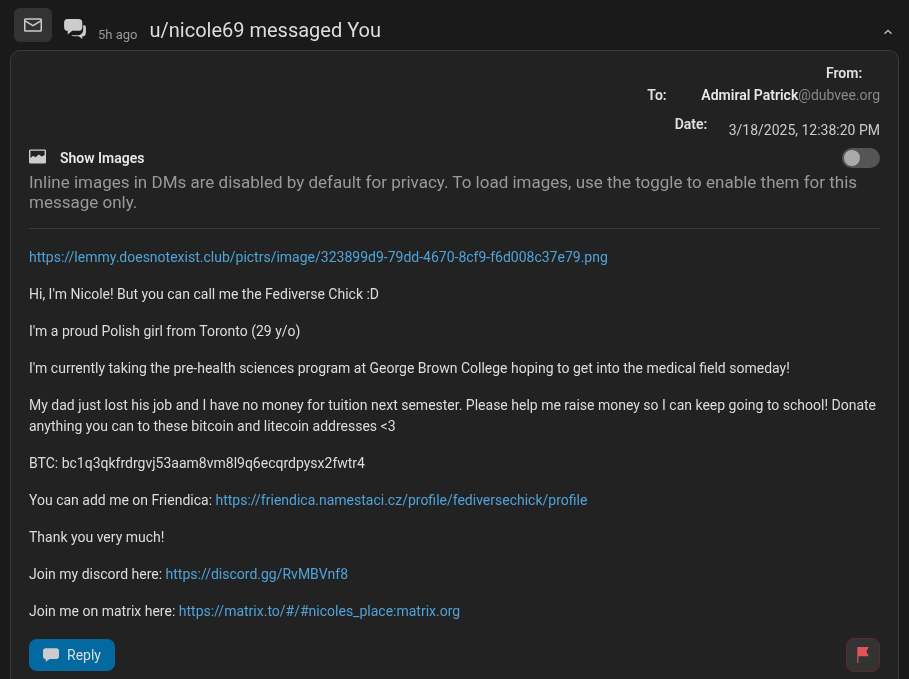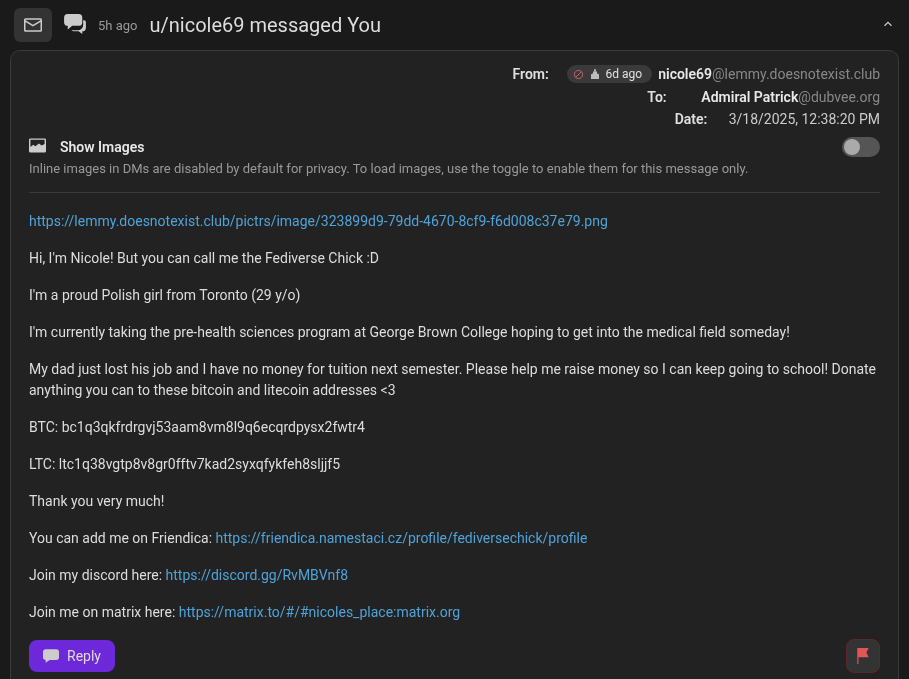--- a/index.html
+++ b/index.html
@@ -7,21 +7,21 @@
     background: #1a1a1a;
     color: #e0e0e0;
     font-family: -apple-system, BlinkMacSystemFont, "Segoe UI", Roboto, sans-serif;
     font-size: 14px;
     width: 909px;
     height: 679px;
     overflow: hidden;
   }
   .top-bar {
     display: flex;
-    align-items: center;
+    align-items: flex-end;
     padding: 8px 14px;
     gap: 12px;
   }
   .envelope-btn {
     width: 38px;
     height: 34px;
     background: #333;
     border-radius: 6px;
     display: flex;
     align-items: center;
@@ -56,51 +56,51 @@
     background: #3a3a3a;
     border-radius: 12px;
     padding: 2px 10px 2px 6px;
     font-size: 12px;
   }
   .badge-6d .ban-icon svg { width: 11px; height: 11px; stroke:#cc6666; fill:none; stroke-width:2; display:block; }
   .badge-6d .cake-icon svg { width: 12px; height: 12px; fill:#bbb; display:block; }
   .sender-name { font-weight: 600; color: #e8e8e8; }
   .sender-instance, .recip-instance { color: #888; }
   .recip-name { font-weight: 600; color: #e8e8e8; }
-  .date-val { color: #ccc; }
+  .date-val { color: #ccc; margin-top: 13px; }
   .show-images-row {
     display: flex;
     align-items: center;
     gap: 14px;
     margin-top: 10px;
   }
   .img-break-icon svg { width: 17px; height: 15px; fill:#ccc; }
   .show-images-label { font-weight: 600; color: #e8e8e8; }
   .show-images-spacer { flex: 1; }
   .toggle {
     width: 38px; height: 20px; background: #555; border-radius: 10px; position: relative;
   }
   .toggle::after {
     content: ""; position: absolute; width: 16px; height: 16px; background: #aaa;
     border-radius: 50%; top: 2px; left: 2px;
   }
-  .show-images-desc { color: #999; font-size: 13px; margin-top: 4px; }
+  .show-images-desc { color: #999; font-size: 17px; margin-top: 4px; }
   .divider { border: none; border-top: 1px solid #3a3a3a; margin: 16px 0 18px 0; }
   .body p { margin-bottom: 16px; line-height: 1.5; color: #ddd; }
   .body a { color: #4fa3d9; text-decoration: none; margin-top: 16px; }
   .action-row {
     display: flex;
     align-items: center;
     margin-top: 6px;
   }
   .reply-btn {
     display: inline-flex;
     align-items: center;
     gap: 8px;
-    background: #6d28d9;
+    background: #0369a1;
     border-radius: 8px;
     padding: 8px 14px;
     color: #ddd;
     font-size: 14px;
   }
   .reply-btn svg { width: 16px; height: 14px; fill:#ccc; }
   .action-spacer { flex: 1; }
   .flag-btn {
     width: 34px; height: 34px;
     background: #333;
@@ -132,39 +132,20 @@
     <svg viewBox="0 0 24 24">
         <polyline points="6 15 12 9 18 15"></polyline>
       </svg>
   </span>
 </div>
 
 <div class="message-card">
 
   <div class="meta-row">
     <span class="meta-label">From:</span>
-    <span class="meta-value">
-      <span class="badge-6d">
-        <span class="ban-icon">
-            <svg viewBox="0 0 24 24">
-              <circle cx="12" cy="12" r="9"></circle>
-              <line x1="6" y1="18" x2="18" y2="6"></line>
-            </svg>
-          </span>
-        <span class="cake-icon">
-            <svg viewBox="0 0 24 24">
-              <path d="M4 22h16v-8a3 3 0 00-3-3H7a3 3 0 00-3 3v8zM12 2c-1 0-2 1-2 3 0 1 1 2 2 2s2-1 2-2c0-2-1-3-2-3zM8 7h8v4H8z"></path>
-            </svg>
-          </span>
-        <span>6d ago</span>
-      </span>
-      <span>
-        <span class="sender-name">nicole69</span><span class="sender-instance">@lemmy.doesnotexist.club</span>
-      </span>
-    </span>
   </div>
 
   <div class="meta-row">
     <span class="meta-label">To:</span>
     <span class="meta-value">
       <span>
         <span class="recip-name">Admiral Patrick</span><span class="recip-instance">@dubvee.org</span>
       </span>
     </span>
   </div>
@@ -188,23 +169,22 @@
 
   <hr class="divider">
 
   <div class="body">
     <p><a>https://lemmy.doesnotexist.club/pictrs/image/323899d9-79dd-4670-8cf9-f6d008c37e79.png</a></p>
     <p>Hi, I'm Nicole! But you can call me the Fediverse Chick :D</p>
     <p>I'm a proud Polish girl from Toronto (29 y/o)</p>
     <p>I'm currently taking the pre-health sciences program at George Brown College hoping to get into the medical field someday!</p>
     <p>My dad just lost his job and I have no money for tuition next semester. Please help me raise money so I can keep going to school! Donate anything you can to these bitcoin and litecoin addresses &lt;3</p>
     <p>BTC: bc1q3qkfrdrgvj53aam8vm8l9q6ecqrdpysx2fwtr4</p>
-    <p>LTC: ltc1q38vgtp8v8gr0fftv7kad2syxqfykfeh8sljjf5</p>
+    <p><span>You can add me on Friendica: </span><a>https://friendica.namestaci.cz/profile/fediversechick/profile</a></p>
     <p>Thank you very much!</p>
-    <p><span>You can add me on Friendica: </span><a>https://friendica.namestaci.cz/profile/fediversechick/profile</a></p>
     <p><span>Join my discord here: </span><a>https://discord.gg/RvMBVnf8</a></p>
     <p><span>Join me on matrix here: </span><a>https://matrix.to/#/#nicoles_place:matrix.org</a></p>
   </div>
 
   <div class="action-row">
     <div class="reply-btn">
       <svg viewBox="0 0 24 20">
           <path d="M4 0h16a4 4 0 014 4v8a4 4 0 01-4 4H10l-6 4v-4a4 4 0 01-4-4V4a4 4 0 014-4z"></path>
         </svg>
       <span>Reply</span>

